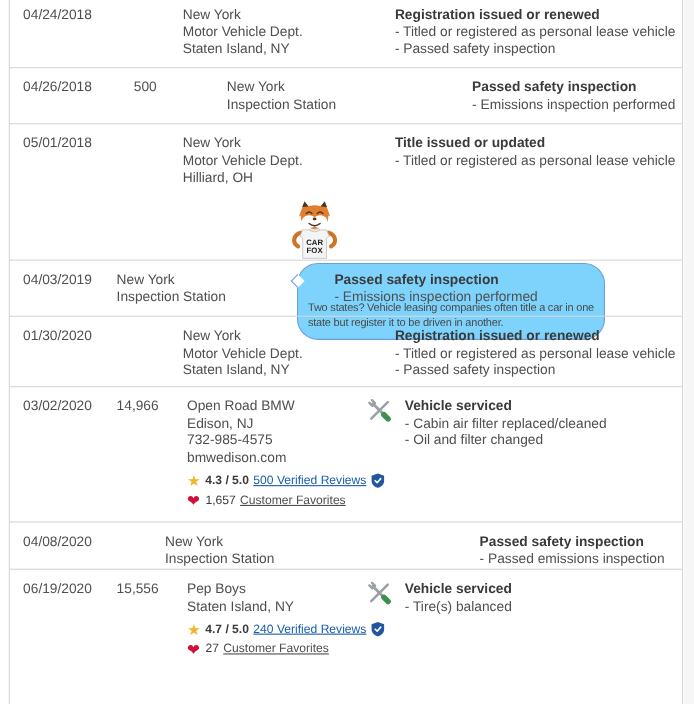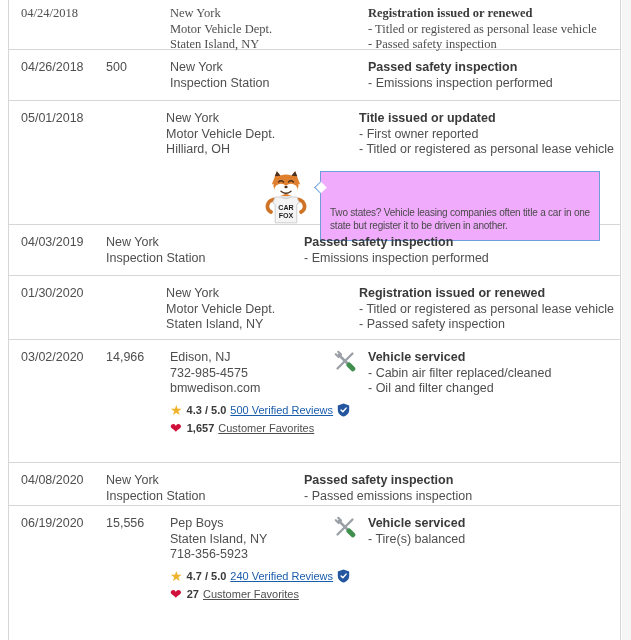--- a/index.html
+++ b/index.html
@@ -20,27 +20,27 @@
   }
   .row {
     position:relative;
     display:flex;
     border-bottom:1px solid #d6d6d6;
     padding-top:10px;
     font-size:12.5px;
     color:#4f4f4f;
     line-height:15.5px;
   }
-  .row:nth-child(1){ height:50px; padding-top:6px;font-family:Liberation Serif, serif; }
-  .row:nth-child(2){ height:51px; }
+  .row:nth-child(1){ height:62px; padding-top:6px; }
+  .row:nth-child(2){ height:51px;gap:36px; }
   .row:nth-child(3){ height:124px; }
   .row:nth-child(4){ height:51px; }
   .row:nth-child(5){ height:64px; }
   .row:nth-child(6){ height:123px; }
-  .row:nth-child(7){ height:43px; }
+  .row:nth-child(7){ height:43px;gap:44px; }
   .row:nth-child(8){ height:122px; border-bottom:none; }
   .c-date  { width:97px; padding-left:12px; white-space:nowrap; }
   .c-miles { width:64px; white-space:nowrap; }
   .c-loc   { width:162px; white-space:nowrap; overflow:visible; }
   .c-icon  { width:36px; padding-left:2px; }
   .c-com   { flex:1; padding-right:6px; }
   .c-com .ttl { font-weight:700; color:#3a3a3a; white-space:nowrap; }
   .detail-line { white-space:nowrap; }
   .loc-line { }
   
@@ -50,28 +50,28 @@
   }
   .star-icon { color:#f0b42c; font-size:14px; margin-right:4px; }
   .rating-score { font-weight:700; color:#3a3a3a; margin-right:4px;text-align:center; }
   a.reviews-link { color:#1a5dab; text-decoration:underline; }
   .badge-icon { margin-left:4px; display:inline-flex; }
   .fav-line {
     margin-top:4px; display:flex; align-items:center;
     font-size:11px; line-height:14px; white-space:nowrap;
   }
   .heart-icon { color:#d0103a; font-size:14px; margin-right:5px; }
-  .fav-count { font-weight:700; color:#3a3a3a; margin-right:4px; }
+  .fav-count { font-weight:400; color:#3a3a3a; margin-right:4px; }
   .fav-label { color:#4f4f4f;text-decoration:underline; }
   
-  .fox-note { position:absolute; left:252px; top:68px; display:flex; align-items:flex-start; }
+  .fox-note { position:absolute; left:252px; top:68px; display:flex; align-items:flex-start;flex-direction:column; }
   .fox-svg { width:50px; height:56px; flex:none; }
   .tooltip-bubble {
     position:relative; margin-left:9px; margin-top:2px;
-    border:1px solid #6d9eda; border-radius:0; background:#f0abfc;
+    border:1px solid #6d9eda; border-radius:19px; background:#7dd3fc;
     padding:8px 9px;
     font-size:10px; letter-spacing:-0.2px; line-height:13px; color:#4a4a4a;
     white-space:pre-line;
   }
   .tooltip-arrow {
     position:absolute; left:-5.5px; top:11px; width:9px; height:9px;
     background:#fff;
     border-left:1px solid #6d9eda; border-bottom:1px solid #6d9eda;
     transform:rotate(45deg);
   }
@@ -160,21 +160,20 @@
           <line x1="1.8" y1="4.2" x2="4.6" y2="7" stroke="#9aa0a6" stroke-width="2.2" stroke-linecap="round"></line>
           <line x1="4.2" y1="1.8" x2="7" y2="4.6" stroke="#9aa0a6" stroke-width="2.2" stroke-linecap="round"></line>
           <line x1="5" y1="5" x2="13.5" y2="13.5" stroke="#9aa0a6" stroke-width="2.6" stroke-linecap="round"></line>
           <line x1="15" y1="15" x2="18.8" y2="18.8" stroke="#3f8f4f" stroke-width="5" stroke-linecap="round"></line>
         </svg>
       </span>
     </div>
     <div class="c-com">
       <div class="ttl">Title issued or updated</div>
       <div>
-          <div class="detail-line">- First owner reported</div>
           <div class="detail-line">- Titled or registered as personal lease vehicle</div>
         </div>
     </div>
 
     <div class="fox-note">
       <svg class="fox-svg" viewBox="0 0 60 66">
         <polygon points="13,18 19,2 28,13" fill="#e0802f"></polygon>
         <polygon points="16.5,8 19,2 23.5,7.5" fill="#4a3222"></polygon>
         <polygon points="47,18 41,2 32,13" fill="#e0802f"></polygon>
         <polygon points="43.5,8 41,2 36.5,7.5" fill="#4a3222"></polygon>
@@ -256,20 +255,21 @@
           <div class="detail-line">- Passed safety inspection</div>
         </div>
     </div>
 
   </section>
     <section class="row">
     <div class="c-date">03/02/2020</div>
     <div class="c-miles">14,966</div>
     <div class="c-loc">
       <div>
+          <div class="loc-line">Open Road BMW</div>
           <div class="loc-line">Edison, NJ</div>
           <div class="loc-line">732-985-4575</div>
           <div class="loc-line">bmwedison.com</div>
         </div>
       <div>
         <div class="rating-line">
           <span class="star-icon">★</span>
           <span class="rating-score">4.3 / 5.0</span>
           <a class="reviews-link" href="#">500 Verified Reviews</a>
           <span class="badge-icon">
@@ -334,21 +334,20 @@
     </div>
 
   </section>
     <section class="row">
     <div class="c-date">06/19/2020</div>
     <div class="c-miles">15,556</div>
     <div class="c-loc">
       <div>
           <div class="loc-line">Pep Boys</div>
           <div class="loc-line">Staten Island, NY</div>
-          <div class="loc-line">718-356-5923</div>
         </div>
       <div>
         <div class="rating-line">
           <span class="star-icon">★</span>
           <span class="rating-score">4.7 / 5.0</span>
           <a class="reviews-link" href="#">240 Verified Reviews</a>
           <span class="badge-icon">
             <svg width="13" height="14" viewBox="0 0 16 17">
               <path d="M8 0.5 L15 3 V8.5 C15 13 11.5 15.5 8 16.5 C4.5 15.5 1 13 1 8.5 V3 Z" fill="#2456a0"></path>
               <path d="M5 8.5 L7.2 10.7 L11.2 6.2" stroke="#fff" stroke-width="1.8" fill="none" stroke-linecap="round" stroke-linejoin="round"></path>

